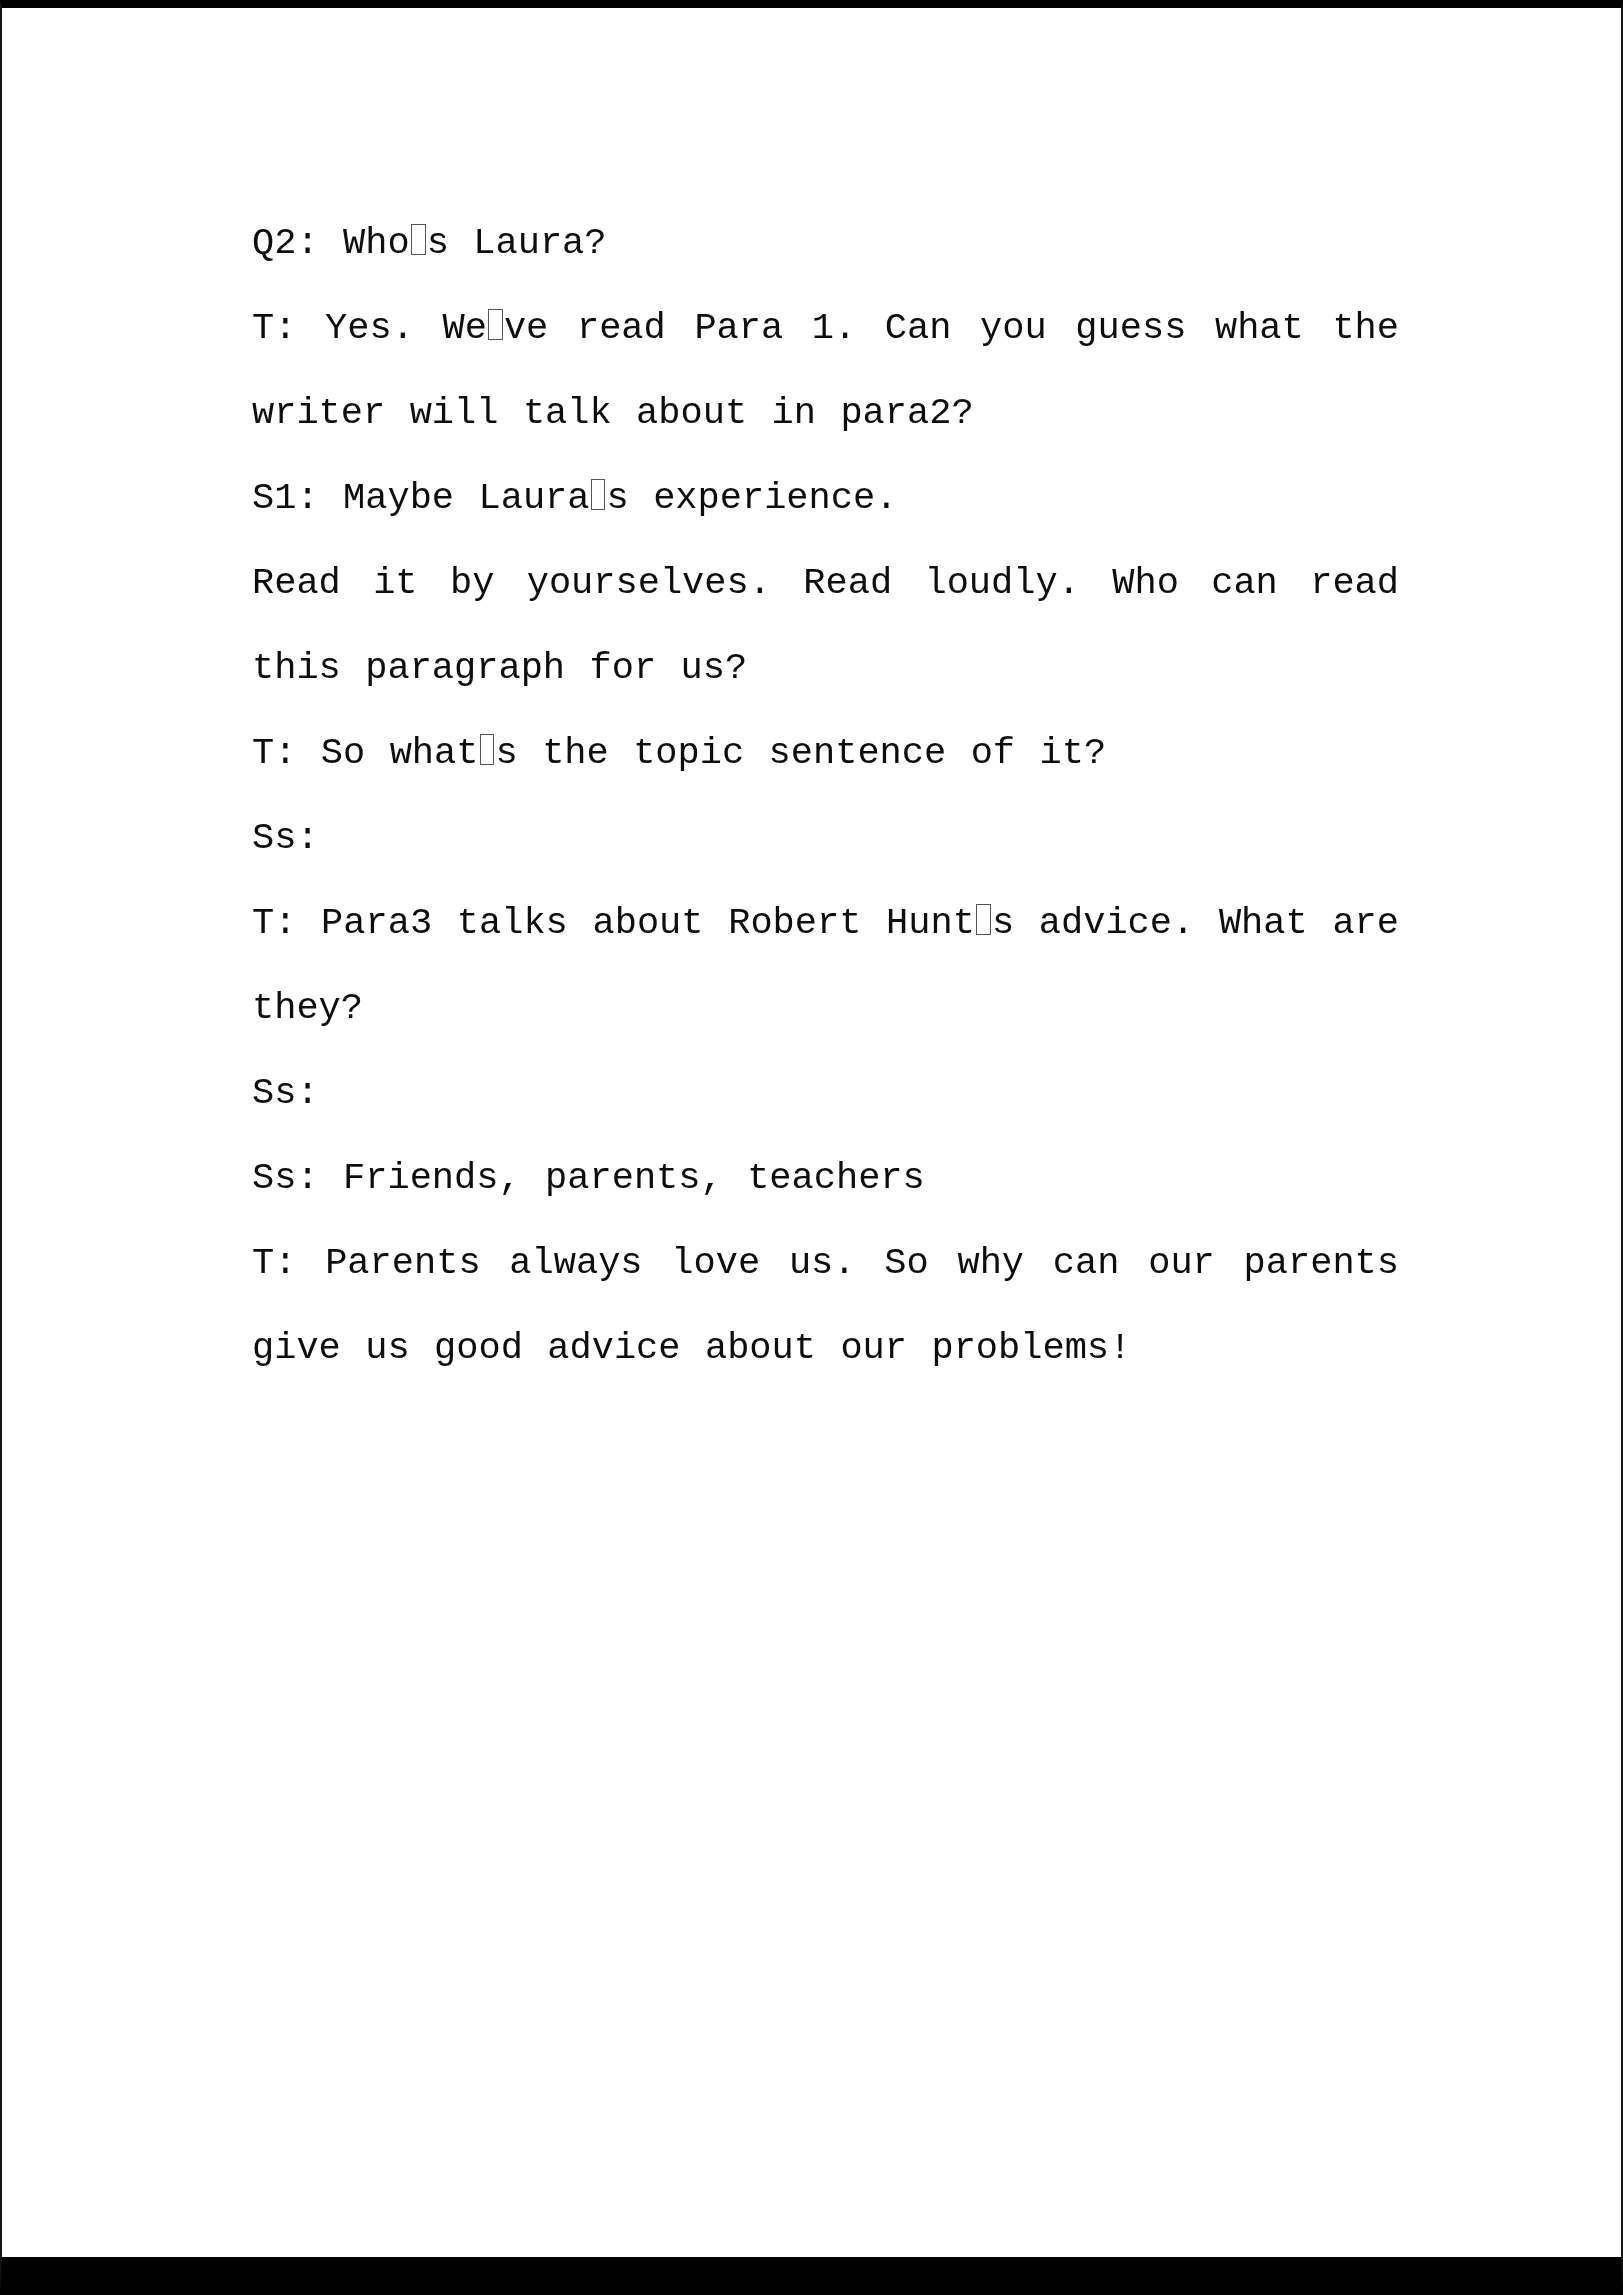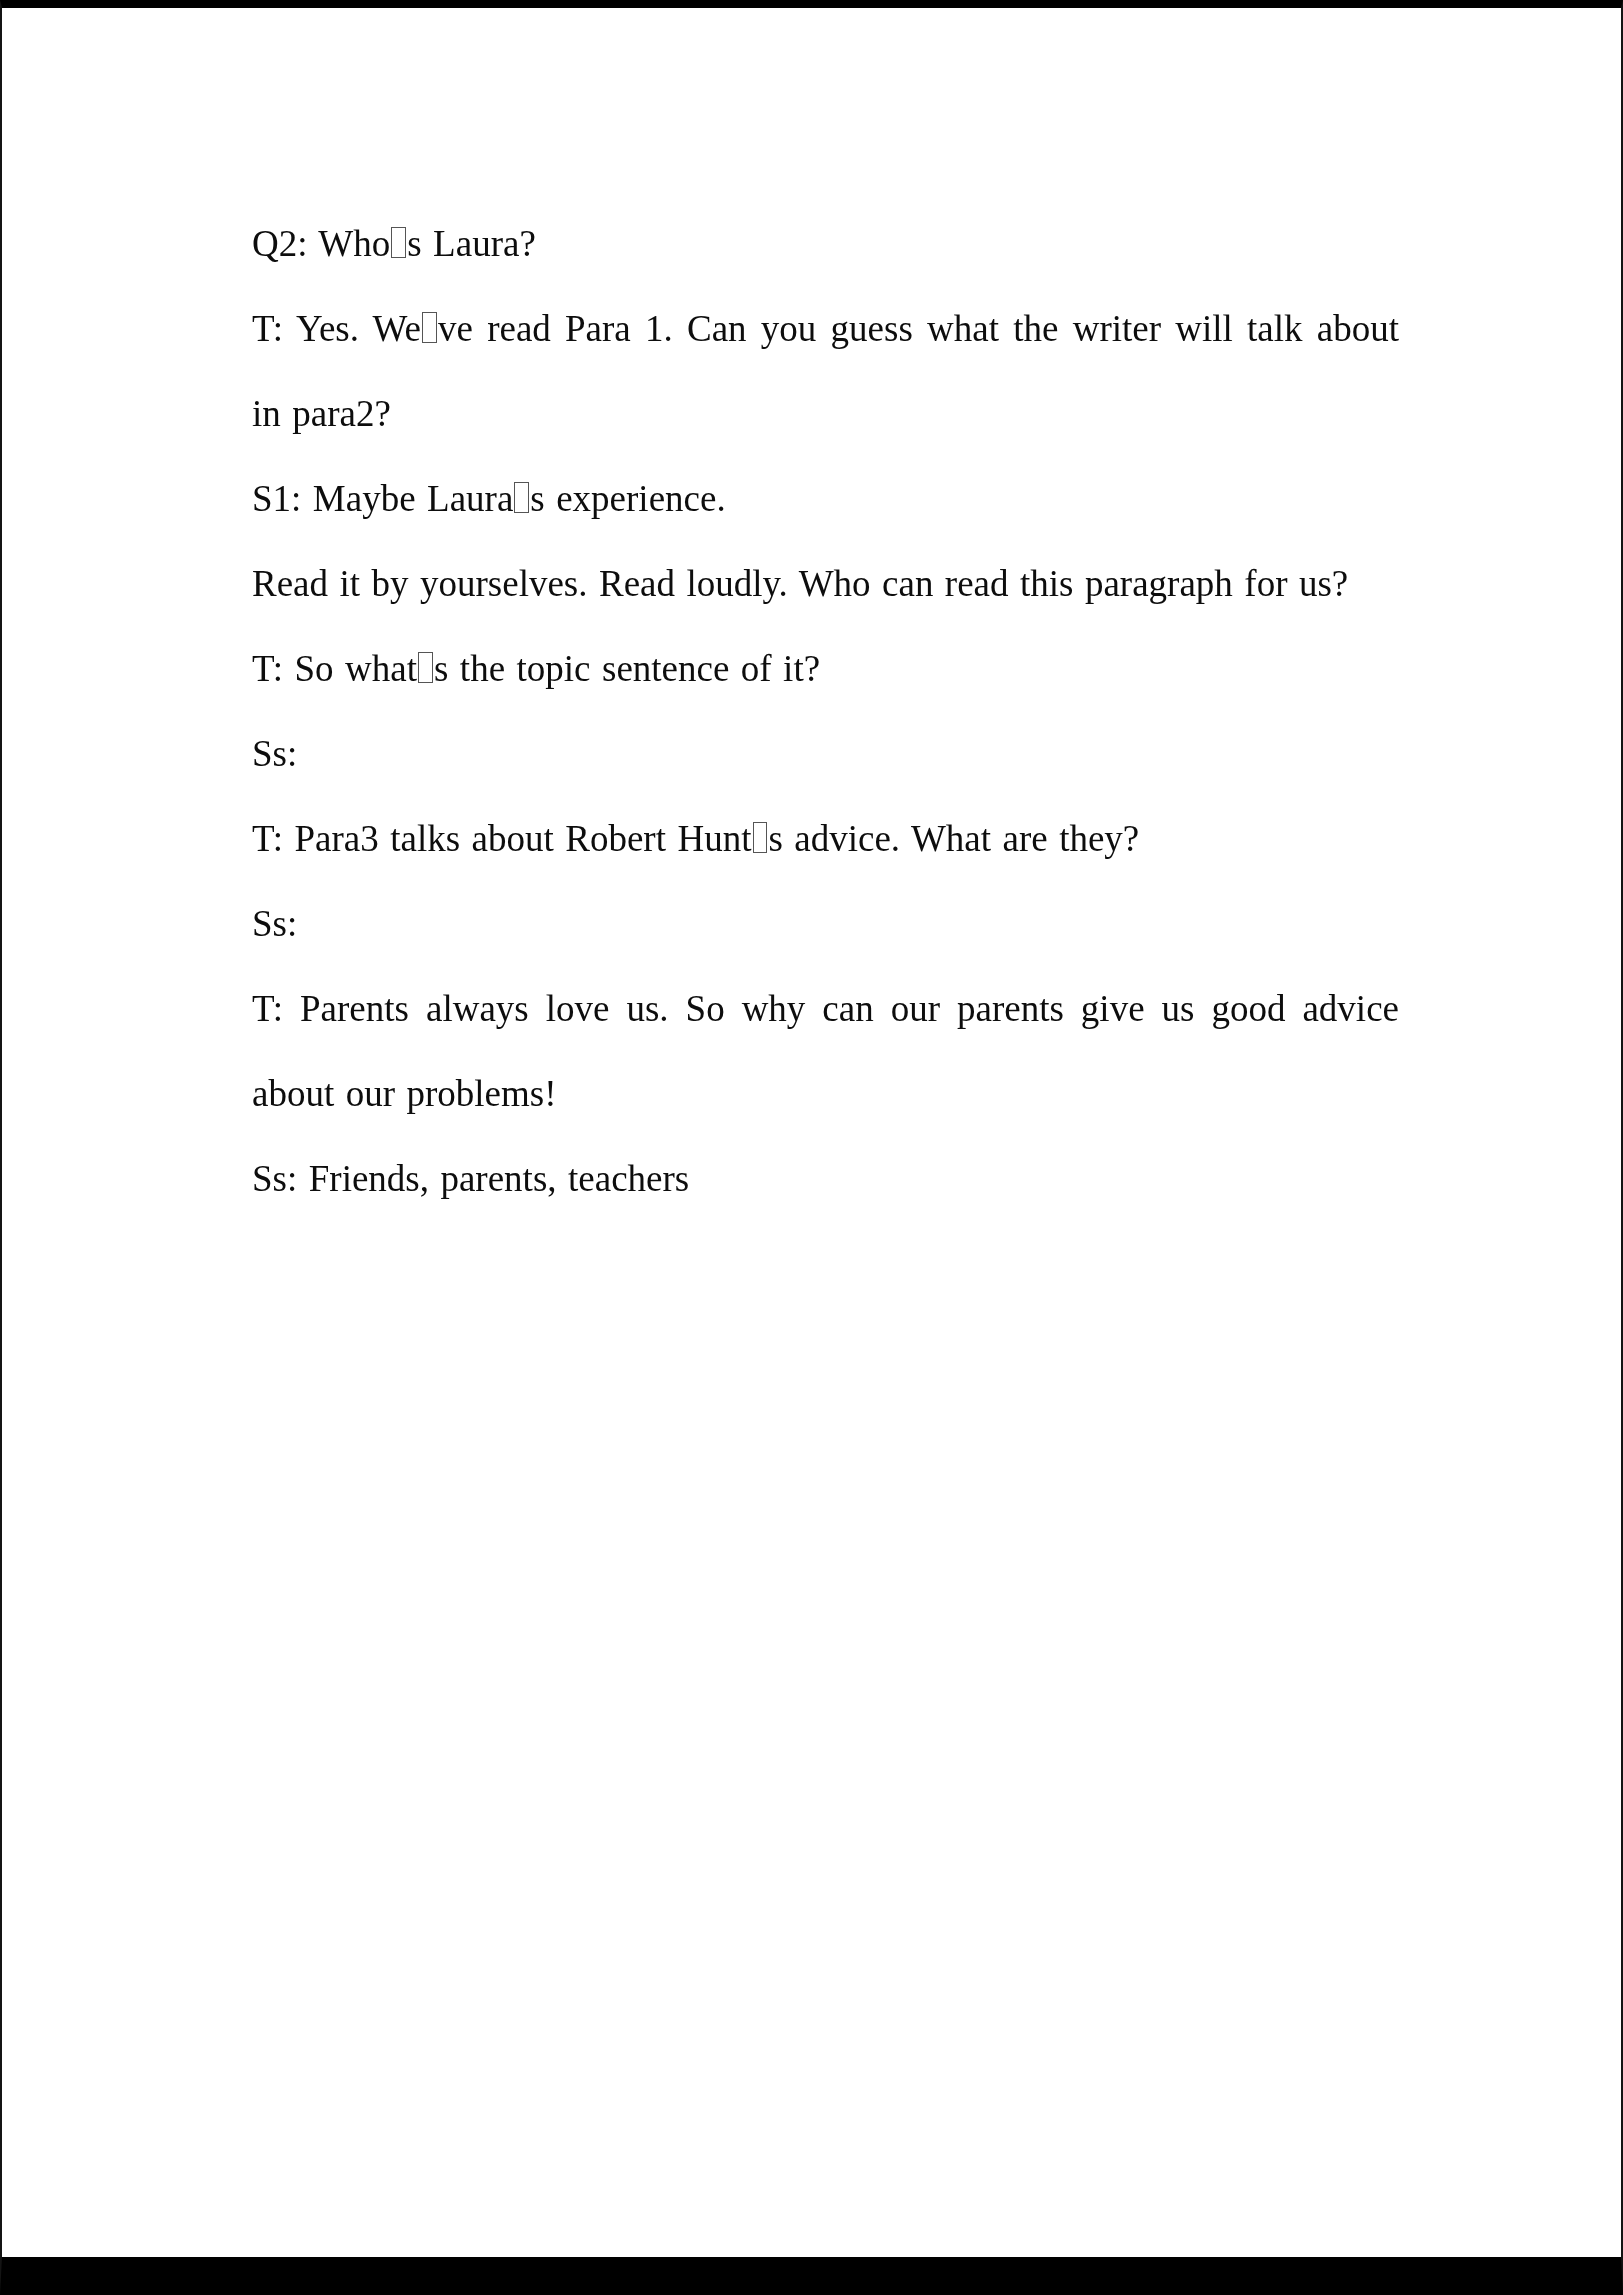--- a/index.html
+++ b/index.html
@@ -23,20 +23,21 @@
     border-bottom: 38px solid #000000;
     border-left: 2px solid #141414;
     border-right: 2px solid #141414;
     background: #ffffff;
   }
   .doc-content {
     position: absolute;
     left: 252px;
     top: 201px;
     width: 1147px;
+    font-family: Liberation Mono, monospace;
   }
   p.doc-line {
     margin: 0;
     padding: 0;
     font-size: 37px;
     line-height: 85px;
     text-align: justify;
     color: #0d0d0d;
     word-spacing: 0.06em;
   }
@@ -58,16 +59,16 @@
 
 <div class="doc-content">
   <p class="doc-line">Q2: Who<span class="tofu"></span>s Laura?</p>
   <p class="doc-line">T: Yes. We<span class="tofu"></span>ve read Para 1. Can you guess what the writer will talk about in para2?</p>
   <p class="doc-line">S1: Maybe Laura<span class="tofu"></span>s experience.</p>
   <p class="doc-line">Read it by yourselves. Read loudly. Who can read this paragraph for us?</p>
   <p class="doc-line">T: So what<span class="tofu"></span>s the topic sentence of it?</p>
   <p class="doc-line">Ss:</p>
   <p class="doc-line">T: Para3 talks about Robert Hunt<span class="tofu"></span>s advice. What are they?</p>
   <p class="doc-line">Ss:</p>
+  <p class="doc-line">Ss: Friends, parents, teachers</p>
   <p class="doc-line">T: Parents always love us. So why can our parents give us good advice about our problems!</p>
-  <p class="doc-line">Ss: Friends, parents, teachers</p>
 </div>
 
 
 </body></html>

